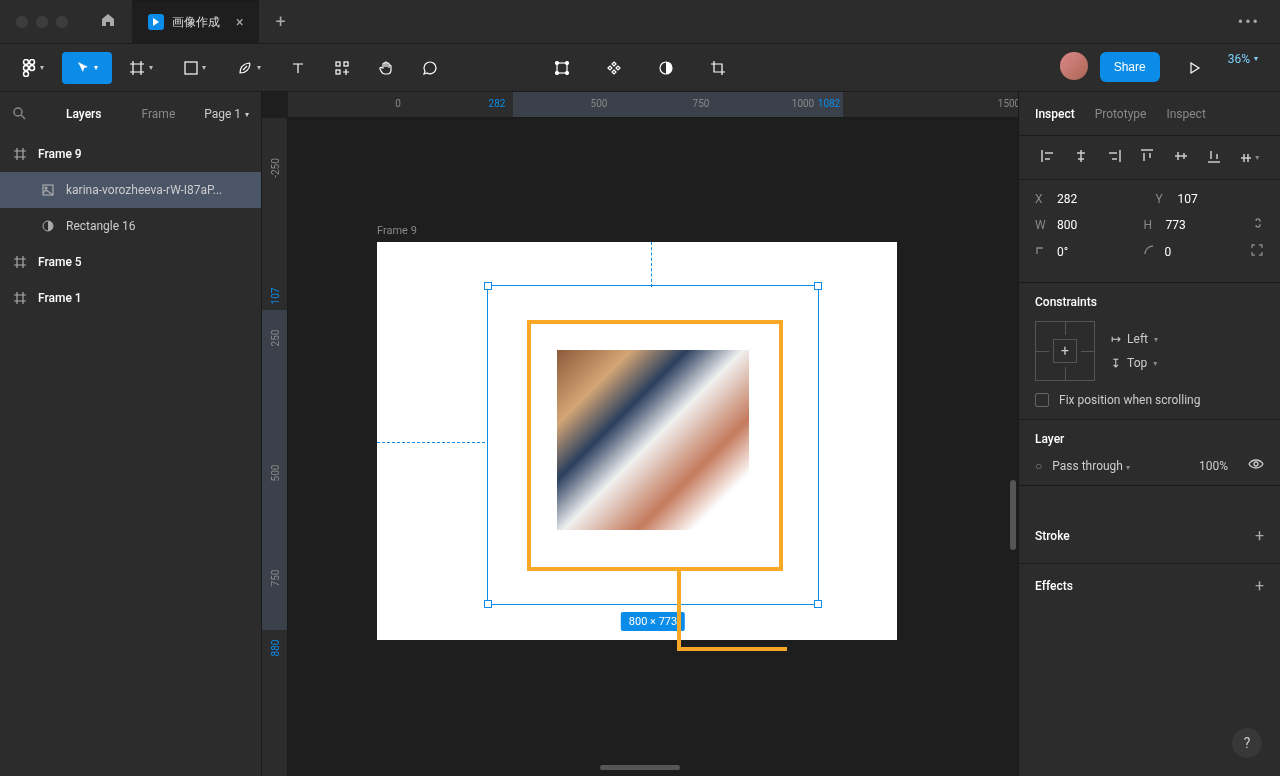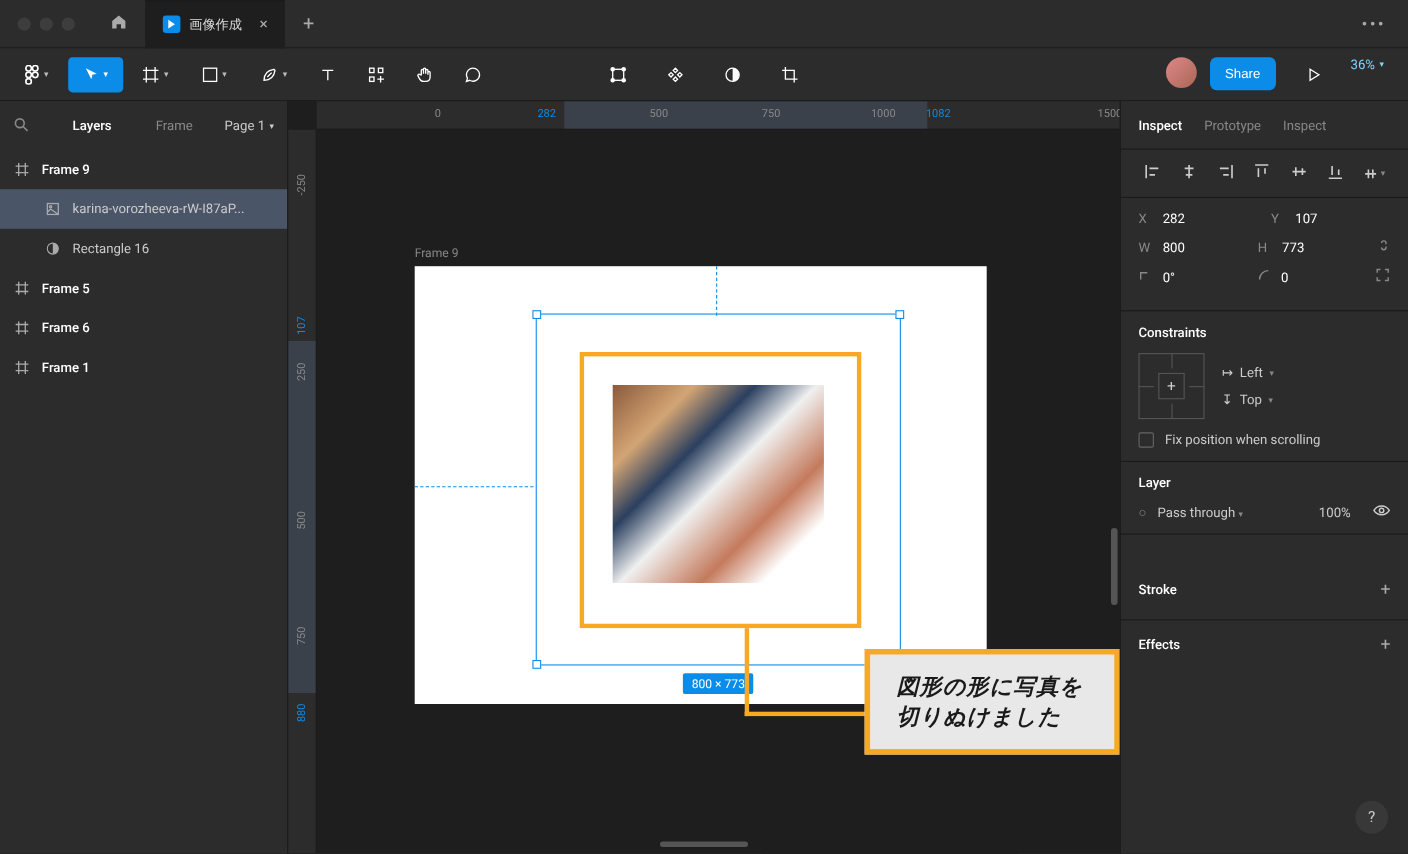--- a/index.html
+++ b/index.html
@@ -268,43 +268,35 @@
           </svg>
         </span>
         <span>Frame 5</span>
       </div>
       <div class="layer-row bold">
         <span class="layer-icon">
           <svg width="12" height="12" fill="none" stroke="currentColor" stroke-width="1.2">
             <path d="M3 0v12M9 0v12M0 3h12M0 9h12"></path>
           </svg>
         </span>
-        <span>Frame 6</span>
-      </div>
-      <div class="layer-row bold">
-        <span class="layer-icon">
-          <svg width="12" height="12" fill="none" stroke="currentColor" stroke-width="1.2">
-            <path d="M3 0v12M9 0v12M0 3h12M0 9h12"></path>
-          </svg>
-        </span>
         <span>Frame 1</span>
       </div>
     </div>
 </div>
 
 <div class="canvas-area">
   <div class="ruler-h">
     <div class="sel-range" id="ruler-h-sel" style="left: 225px; width: 330px;"></div>
     <div id="ruler-h-ticks">
         <div class="tick" style="left: 110px;">0</div>
         <div class="tick blue" style="left: 209px;">282</div>
         <div class="tick" style="left: 311px;">500</div>
         <div class="tick" style="left: 413px;">750</div>
         <div class="tick" style="left: 515px;">1000</div>
-        <div class="tick blue" style="left: 565px;">1082</div>
+        <div class="tick blue" style="left: 541px;">1082</div>
         <div class="tick" style="left: 721px;">1500</div>
       </div>
   </div>
   <div class="ruler-v">
     <div class="sel-range" id="ruler-v-sel" style="top: 192px; height: 320px;"></div>
     <div id="ruler-v-ticks">
         <div class="tick" style="top: 50px;">-250</div>
         <div class="tick blue" style="top: 178px;">107</div>
         <div class="tick" style="top: 220px;">250</div>
         <div class="tick" style="top: 355px;">500</div>
@@ -327,21 +319,20 @@
   </div>
 
   <div class="highlight-box" style="left:265px;top:228px;width:256px;height:251px">
     <div class="cat-img" style="left:26px;top:26px;width:192px;height:180px"></div>
   </div>
 
   <div class="dim-badge" style="left:391px;top:520px">800 × 773</div>
 
   <div class="annotation-line" style="left:415px;top:479px;height:80px"></div>
   <div class="annotation-line-h" style="left:415px;top:555px;width:110px"></div>
-  <div class="annotation-box" style="left:524px;top:498px">図形の形に写真を切りぬけました</div>
 
   <div class="bottom-scroll"></div>
 </div>
 
 <div class="right-scroll"></div>
 
 <div class="right-panel">
   <div class="right-tabs">
     <span class="active">Inspect</span>
     <span>Prototype</span>

